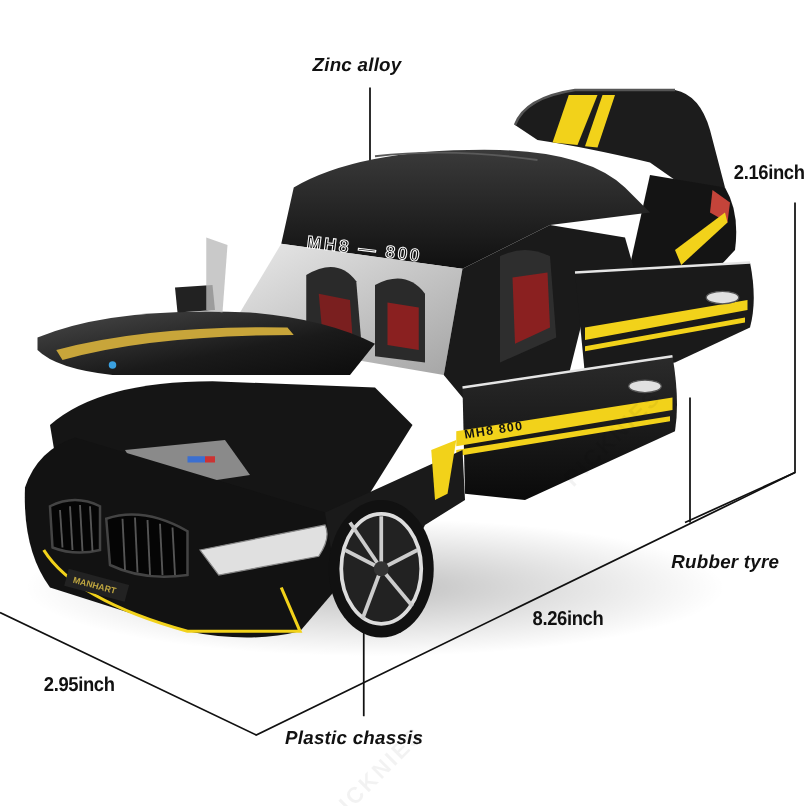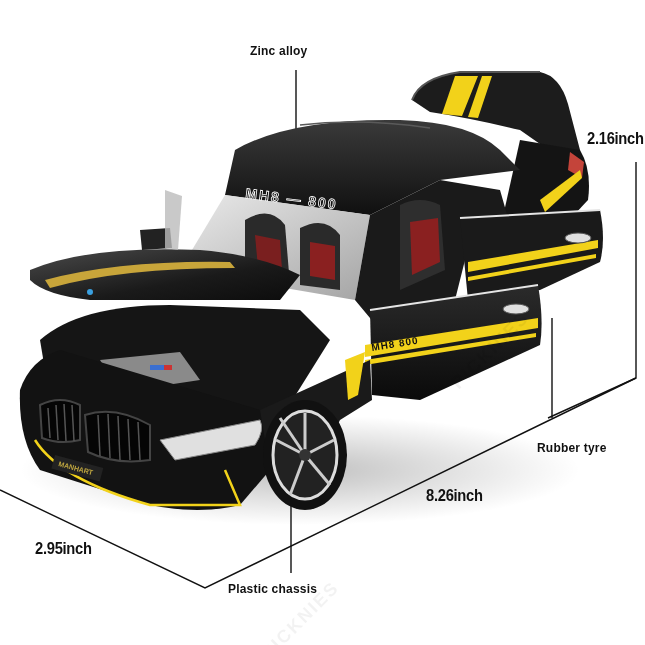--- a/index.html
+++ b/index.html
@@ -1,19 +1,19 @@
 <!DOCTYPE html>
 <html><head>
 <meta charset="utf-8">
 <style>
   html, body { margin:0; padding:0; background:#ffffff; }
   #stage { position:relative; width:645px; height:645px; overflow:hidden; background:#ffffff; font-family:"Liberation Sans", sans-serif; }
   svg#scene { position:absolute; left:0; top:0; width:645px; height:645px; }
   .label { position:absolute; color:#111; white-space:nowrap; }
-  .italic { font-weight:700; font-size:12px; letter-spacing:0.2px; }
+  .italic { font-style:italic; font-weight:700; font-size:15px; letter-spacing:0.2px; }
   .dim { font-weight:700; font-size:16px; letter-spacing:-0.3px; font-family:"Liberation Sans", sans-serif; transform:scaleX(0.92); transform-origin:left center; }
   .watermark { position:absolute; color:rgba(0,0,0,0.05); font-size:18px; font-weight:700; transform:rotate(-45deg); letter-spacing:2px; }
 </style>
 </head>
 <body>
 
 <div id="stage">
 
   <svg id="scene" viewBox="0 0 645 645">
     <defs>

